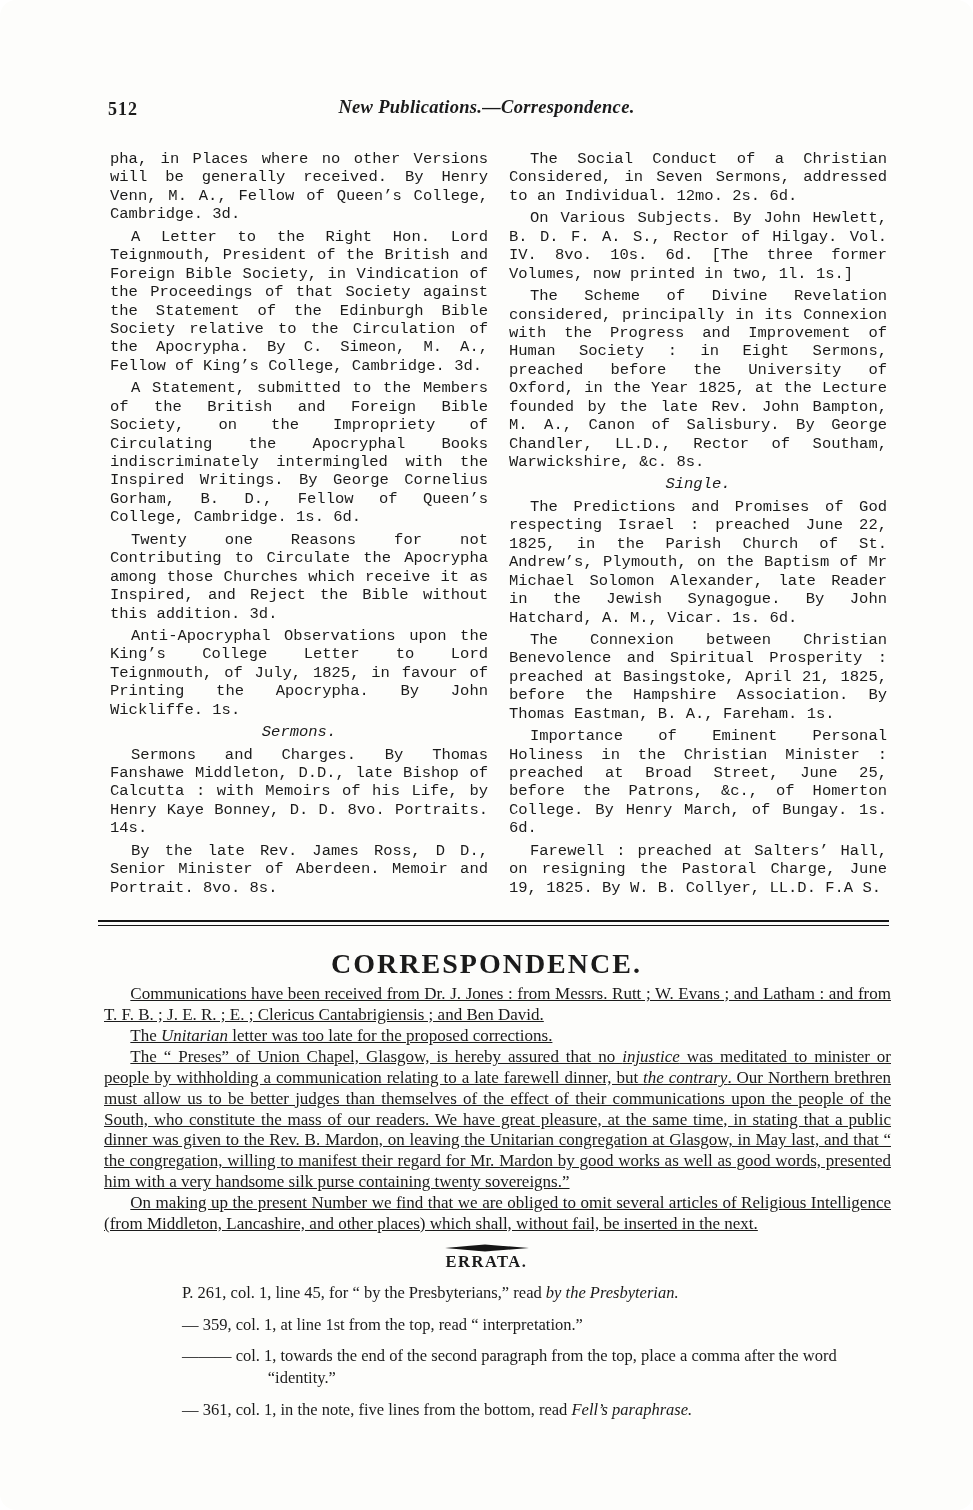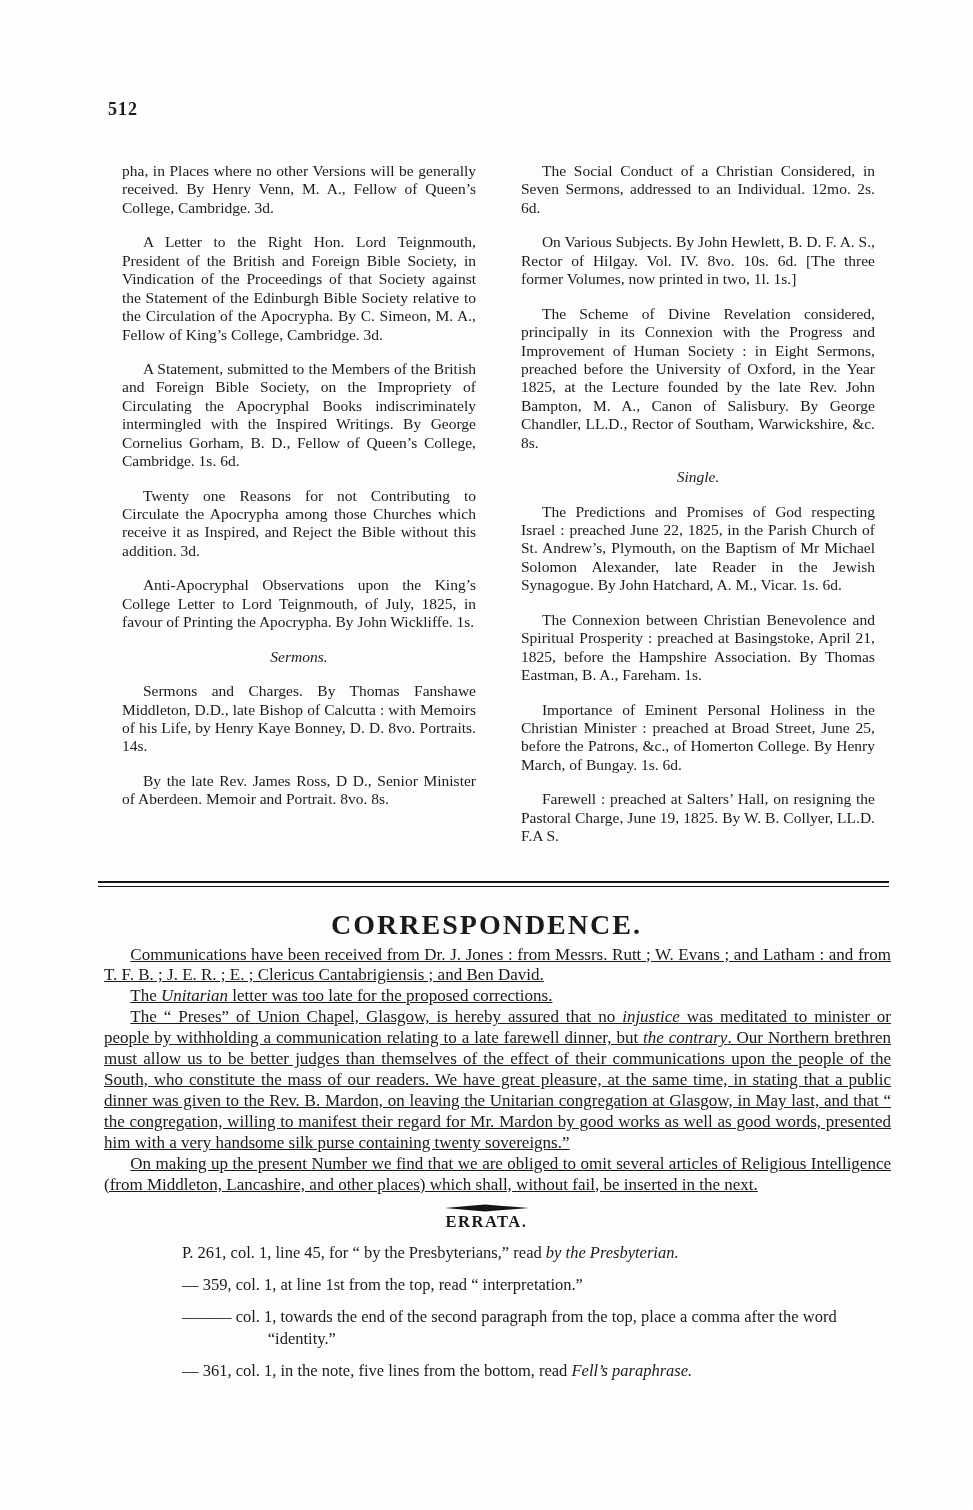--- a/index.html
+++ b/index.html
@@ -28,21 +28,21 @@
   
   .columns {
     display: flex; gap: 13px;
     margin: 23px 82px 0 106px;
   }
   .col {
     flex: 1;
     font-size: 15.5px; line-height: 1.19;
     text-align: justify;
   }
-  .col p { margin: 16px; text-indent: 1.35em; }
+  .col p { margin: 4px; text-indent: 1.35em; font-family: Liberation Mono, monospace; }
   .col p.noindent { text-indent: 0; }
   .inline-head {
     text-indent: 0 !important;
     text-align: center !important;
     font-style: italic;
   }
   
   .double-rule {
     margin: 19px 84px 0 98px;
     height: 3px;
@@ -75,20 +75,21 @@
   }
   .errata-item { margin: 10px; padding-left: 5.2em; text-indent: -5.2em; }
 </style>
 </head>
 <body>
 
 <div class="page">
 
   <div class="header">
     <span class="pagenum">512</span>
+    <div class="running-head">New Publications.—Correspondence.</div>
   </div>
 
   <div class="columns">
     <div class="col">
       <p class="noindent">pha, in Places where no other Versions will be generally received.  By Henry Venn, M. A., Fellow of Queen’s College, Cambridge.  3d.</p>
       <p>A Letter to the Right Hon. Lord Teignmouth, President of the British and Foreign Bible Society, in Vindication of the Proceedings of that Society against the Statement of the Edinburgh Bible Society relative to the Circulation of the Apocrypha.  By C. Simeon, M. A., Fellow of King’s College, Cambridge.  3d.</p>
       <p>A Statement, submitted to the Members of the British and Foreign Bible Society, on the Impropriety of Circulating the Apocryphal Books indiscriminately intermingled with the Inspired Writings. By George Cornelius Gorham, B. D., Fellow of Queen’s College, Cambridge. 1s. 6d.</p>
       <p>Twenty one Reasons for not Contributing to Circulate the Apocrypha among those Churches which receive it as Inspired, and Reject the Bible without this addition.  3d.</p>
       <p>Anti-Apocryphal Observations upon the King’s College Letter to Lord Teignmouth, of July, 1825, in favour of Printing the Apocrypha.  By John Wickliffe. 1s.</p>
       <p class="inline-head">Sermons.</p>

